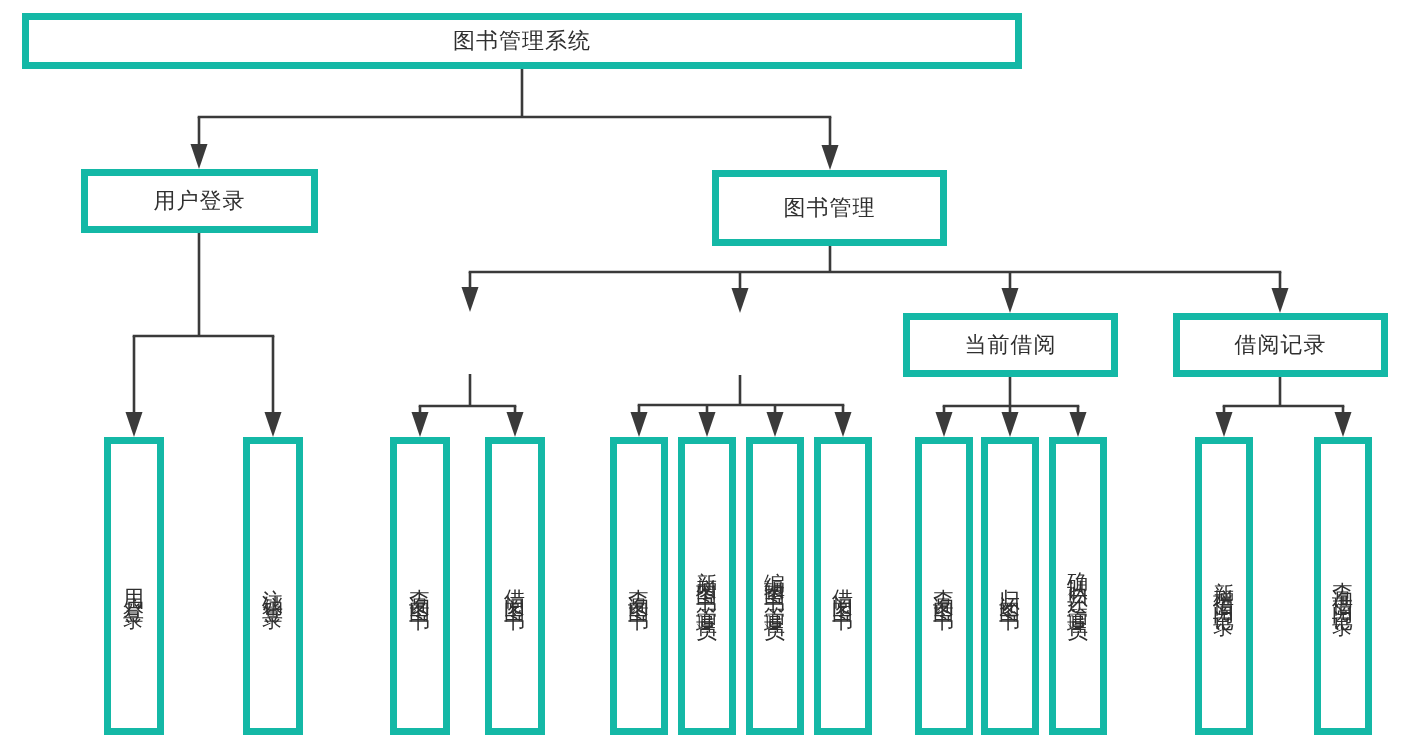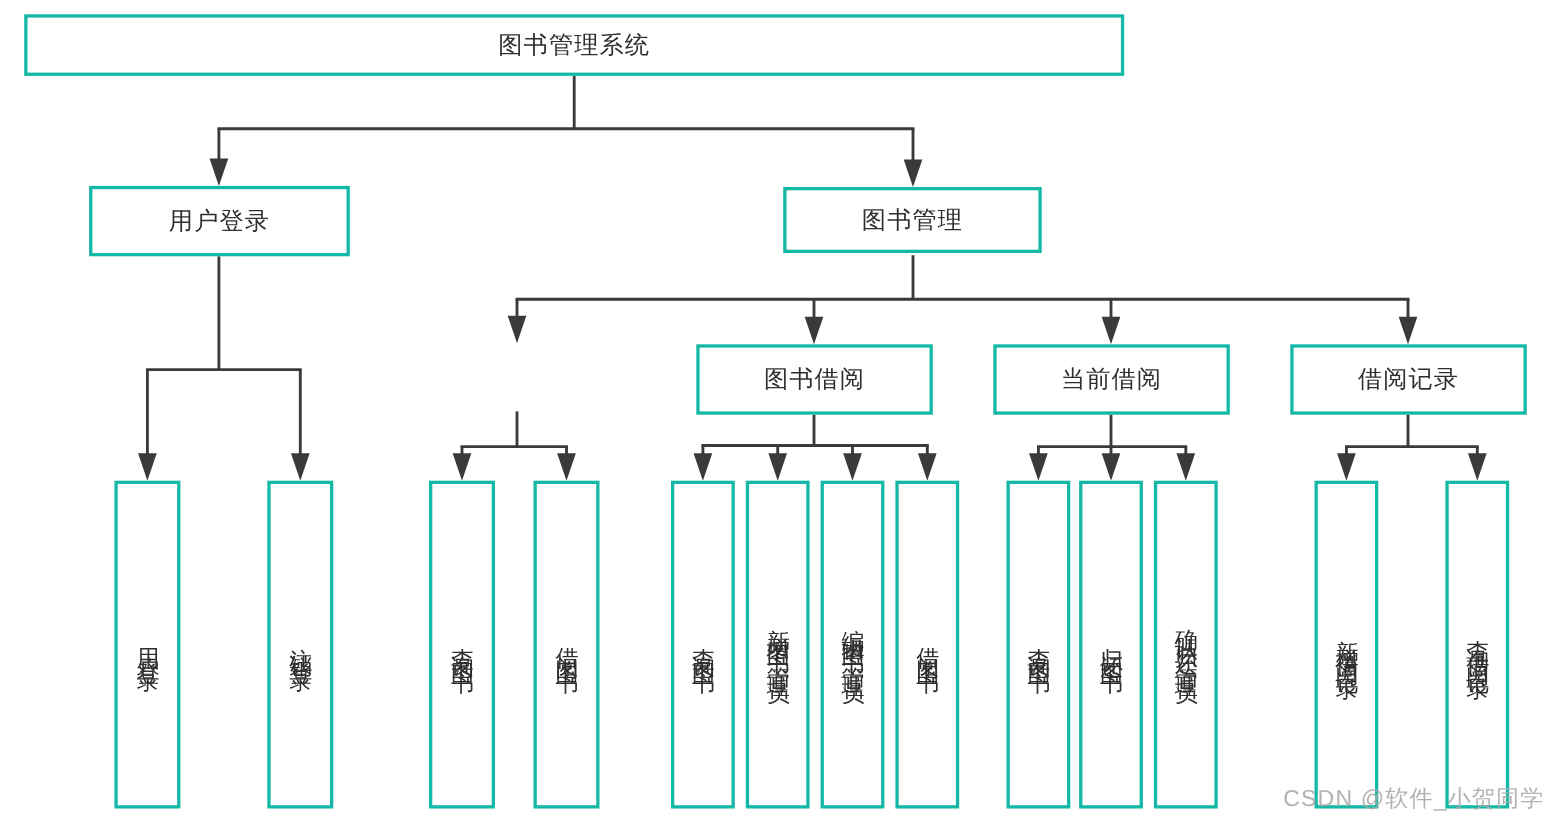--- a/index.html
+++ b/index.html
@@ -13,21 +13,21 @@
   }
   #connectors {
     position: absolute;
     left: 0; top: 0;
     z-index: 1;
   }
   .box {
     position: absolute;
     box-sizing: border-box;
     background: #ffffff;
-    border: 3px solid #14b8a6;
+    border: 7px solid #14b8a6;
     color: #2f2f2f;
     display: flex;
     align-items: center;
     justify-content: center;
     z-index: 2;
   }
   .hnode {
     font-size: 22px;
     letter-spacing: 1px;
     white-space: nowrap;
@@ -120,23 +120,22 @@
         <line x1="1224" y1="406" x2="1224" y2="419" stroke="#3a3a3a" stroke-width="2.6"></line>
         <polygon points="1215.5,412 1232.5,412 1224,437" fill="#3a3a3a"></polygon>
         <line x1="1343" y1="406" x2="1343" y2="419" stroke="#3a3a3a" stroke-width="2.6"></line>
         <polygon points="1334.5,412 1351.5,412 1343,437" fill="#3a3a3a"></polygon>
       </g>
     </svg>
 
   <div class="box hnode" style="left:22px; top:13px; width:1000px; height:56px;">图书管理系统</div>
 
   <div class="box hnode" style="left:81px; top:169px; width:237px; height:64px;">用户登录</div>
-  <div class="box hnode" style="left:712px; top:170px; width:235px; height:60px;">图书管理</div>
+  <div class="box hnode" style="left:712px; top:170px; width:235px; height:76px;">图书管理</div>
 
-  <div class="box hnode" style="left:633px; top:313px; width:215px; height:64px;">图书借阅</div>
   <div class="box hnode" style="left:903px; top:313px; width:215px; height:64px;font-family:Liberation Serif, serif;">当前借阅</div>
   <div class="box hnode" style="left:1173px; top:313px; width:215px; height:64px;font-family:Liberation Serif, serif;">借阅记录</div>
 
   <div class="box leaf" style="left:104px; top:437px; width:60px; height:298px;">用户登录</div>
   <div class="box leaf" style="left:243px; top:437px; width:60px; height:298px;">注销登录</div>
 
   <div class="box leaf" style="left:390px; top:437px; width:60px; height:298px;">查询图书</div>
   <div class="box leaf" style="left:485px; top:437px; width:60px; height:298px;">借阅图书</div>
 
   <div class="box leaf" style="left:610px; top:437px; width:58px; height:298px;">查询图书</div>
@@ -144,14 +143,13 @@
   <div class="box leaf" style="left:746px; top:437px; width:58px; height:298px;">编辑图书（管理员）</div>
   <div class="box leaf" style="left:814px; top:437px; width:58px; height:298px;">借阅图书</div>
 
   <div class="box leaf" style="left:915px; top:437px; width:58px; height:298px;">查询图书</div>
   <div class="box leaf" style="left:981px; top:437px; width:58px; height:298px;">归还图书</div>
   <div class="box leaf" style="left:1049px; top:437px; width:58px; height:298px;">确认归还（管理员）</div>
 
   <div class="box leaf" style="left:1195px; top:437px; width:58px; height:298px;">新增借阅记录</div>
   <div class="box leaf" style="left:1314px; top:437px; width:58px; height:298px;">查询借阅记录</div>
 
-  <div id="watermark">CSDN @软件_小贺同学</div>
 </div>
 
 </body></html>

